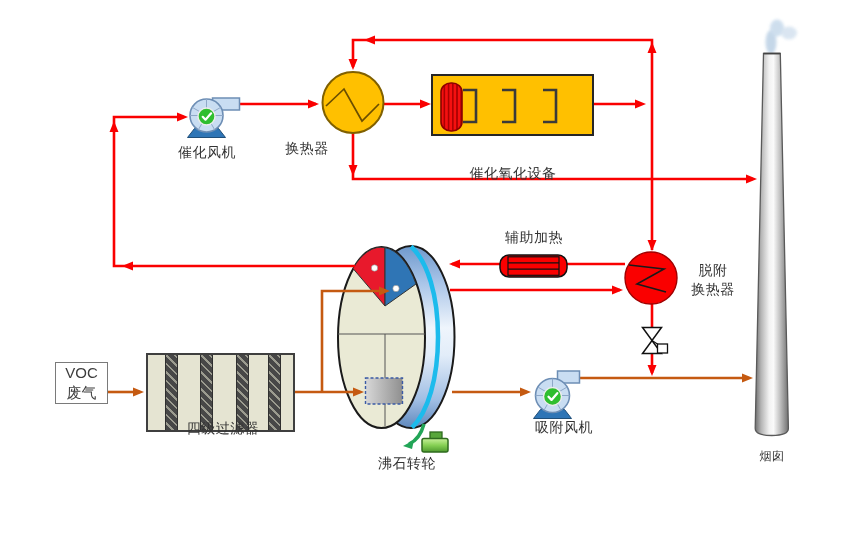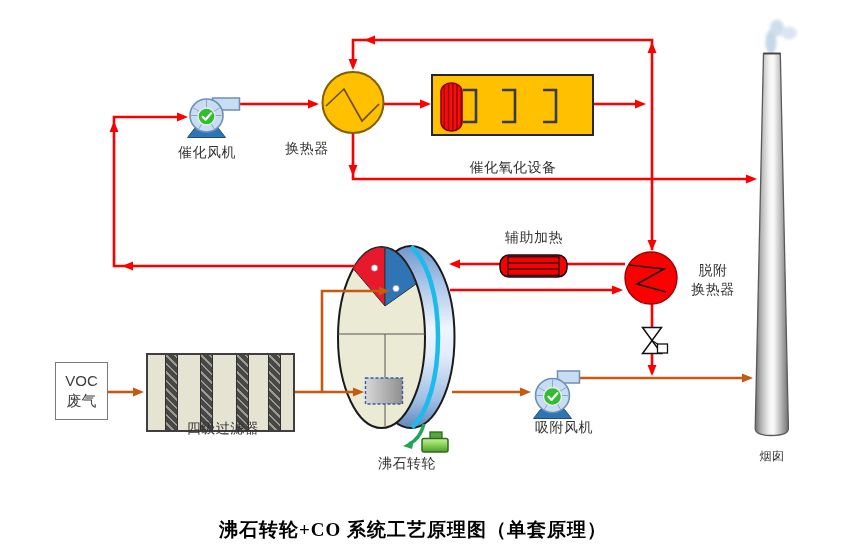--- a/index.html
+++ b/index.html
@@ -11,21 +11,21 @@
   .lbl{
     position:absolute;transform:translate(-50%,-50%);
     font-size:14px;color:#343434;white-space:nowrap;letter-spacing:.5px;font-family:Liberation Mono, monospace;
   }
   .lbl-small{font-size:12px;}
   .note{
     position:absolute;color:#ff0000;font-weight:bold;font-size:12.5px;
     white-space:nowrap;letter-spacing:.3px;
   }
   .voc-box{
-    position:absolute;left:55px;top:362px;width:53px;height:58px;
+    position:absolute;left:55px;top:362px;width:53px;height:42px;
     background:#ffffff;border:1.6px solid #7a7a7a;box-sizing:border-box;
     display:flex;flex-direction:column;align-items:center;justify-content:center;
     font-size:15px;color:#3d3d3d;line-height:1.35;
   }
   .filter-box{
     position:absolute;left:146px;top:353px;width:149px;height:79px;
     background:#e5e4d2;border:2px solid #3f3f3f;box-sizing:border-box;
   }
   .filter-bar{
     position:absolute;top:0;bottom:0;width:13px;
@@ -232,24 +232,23 @@
 <div class="filter-box">
   <span class="filter-bar" style="left:17px;"></span>
   <span class="filter-bar" style="left:52px;"></span>
   <span class="filter-bar" style="left:88px;"></span>
   <span class="filter-bar" style="left:120px;"></span>
 </div>
 
 
 <div class="lbl" style="left:207px;top:153px;">催化风机</div>
 <div class="lbl" style="left:307px;top:149px;">换热器</div>
-<div class="lbl" style="left:513px;top:168px;">催化氧化设备</div>
+<div class="lbl" style="left:513px;top:174px;">催化氧化设备</div>
 <div class="lbl" style="left:534px;top:238px;">辅助加热</div>
 <div class="lbl" style="left:713px;top:271px;">脱附</div>
 <div class="lbl" style="left:713px;top:290px;">换热器</div>
 <div class="lbl" style="left:556px;top:428px;margin-left:8px;">吸附风机</div>
 <div class="lbl" style="left:407px;top:464px;text-align:center;">沸石转轮</div>
 <div class="lbl" style="left:223px;top:429px;">四级过滤器</div>
 <div class="lbl lbl-small" style="left:772px;top:456px;">烟囱</div>
 
-<div class="title">沸石转轮+CO 系统工艺原理图（单套原理）</div>
 
 </div>
 
 </body></html>

